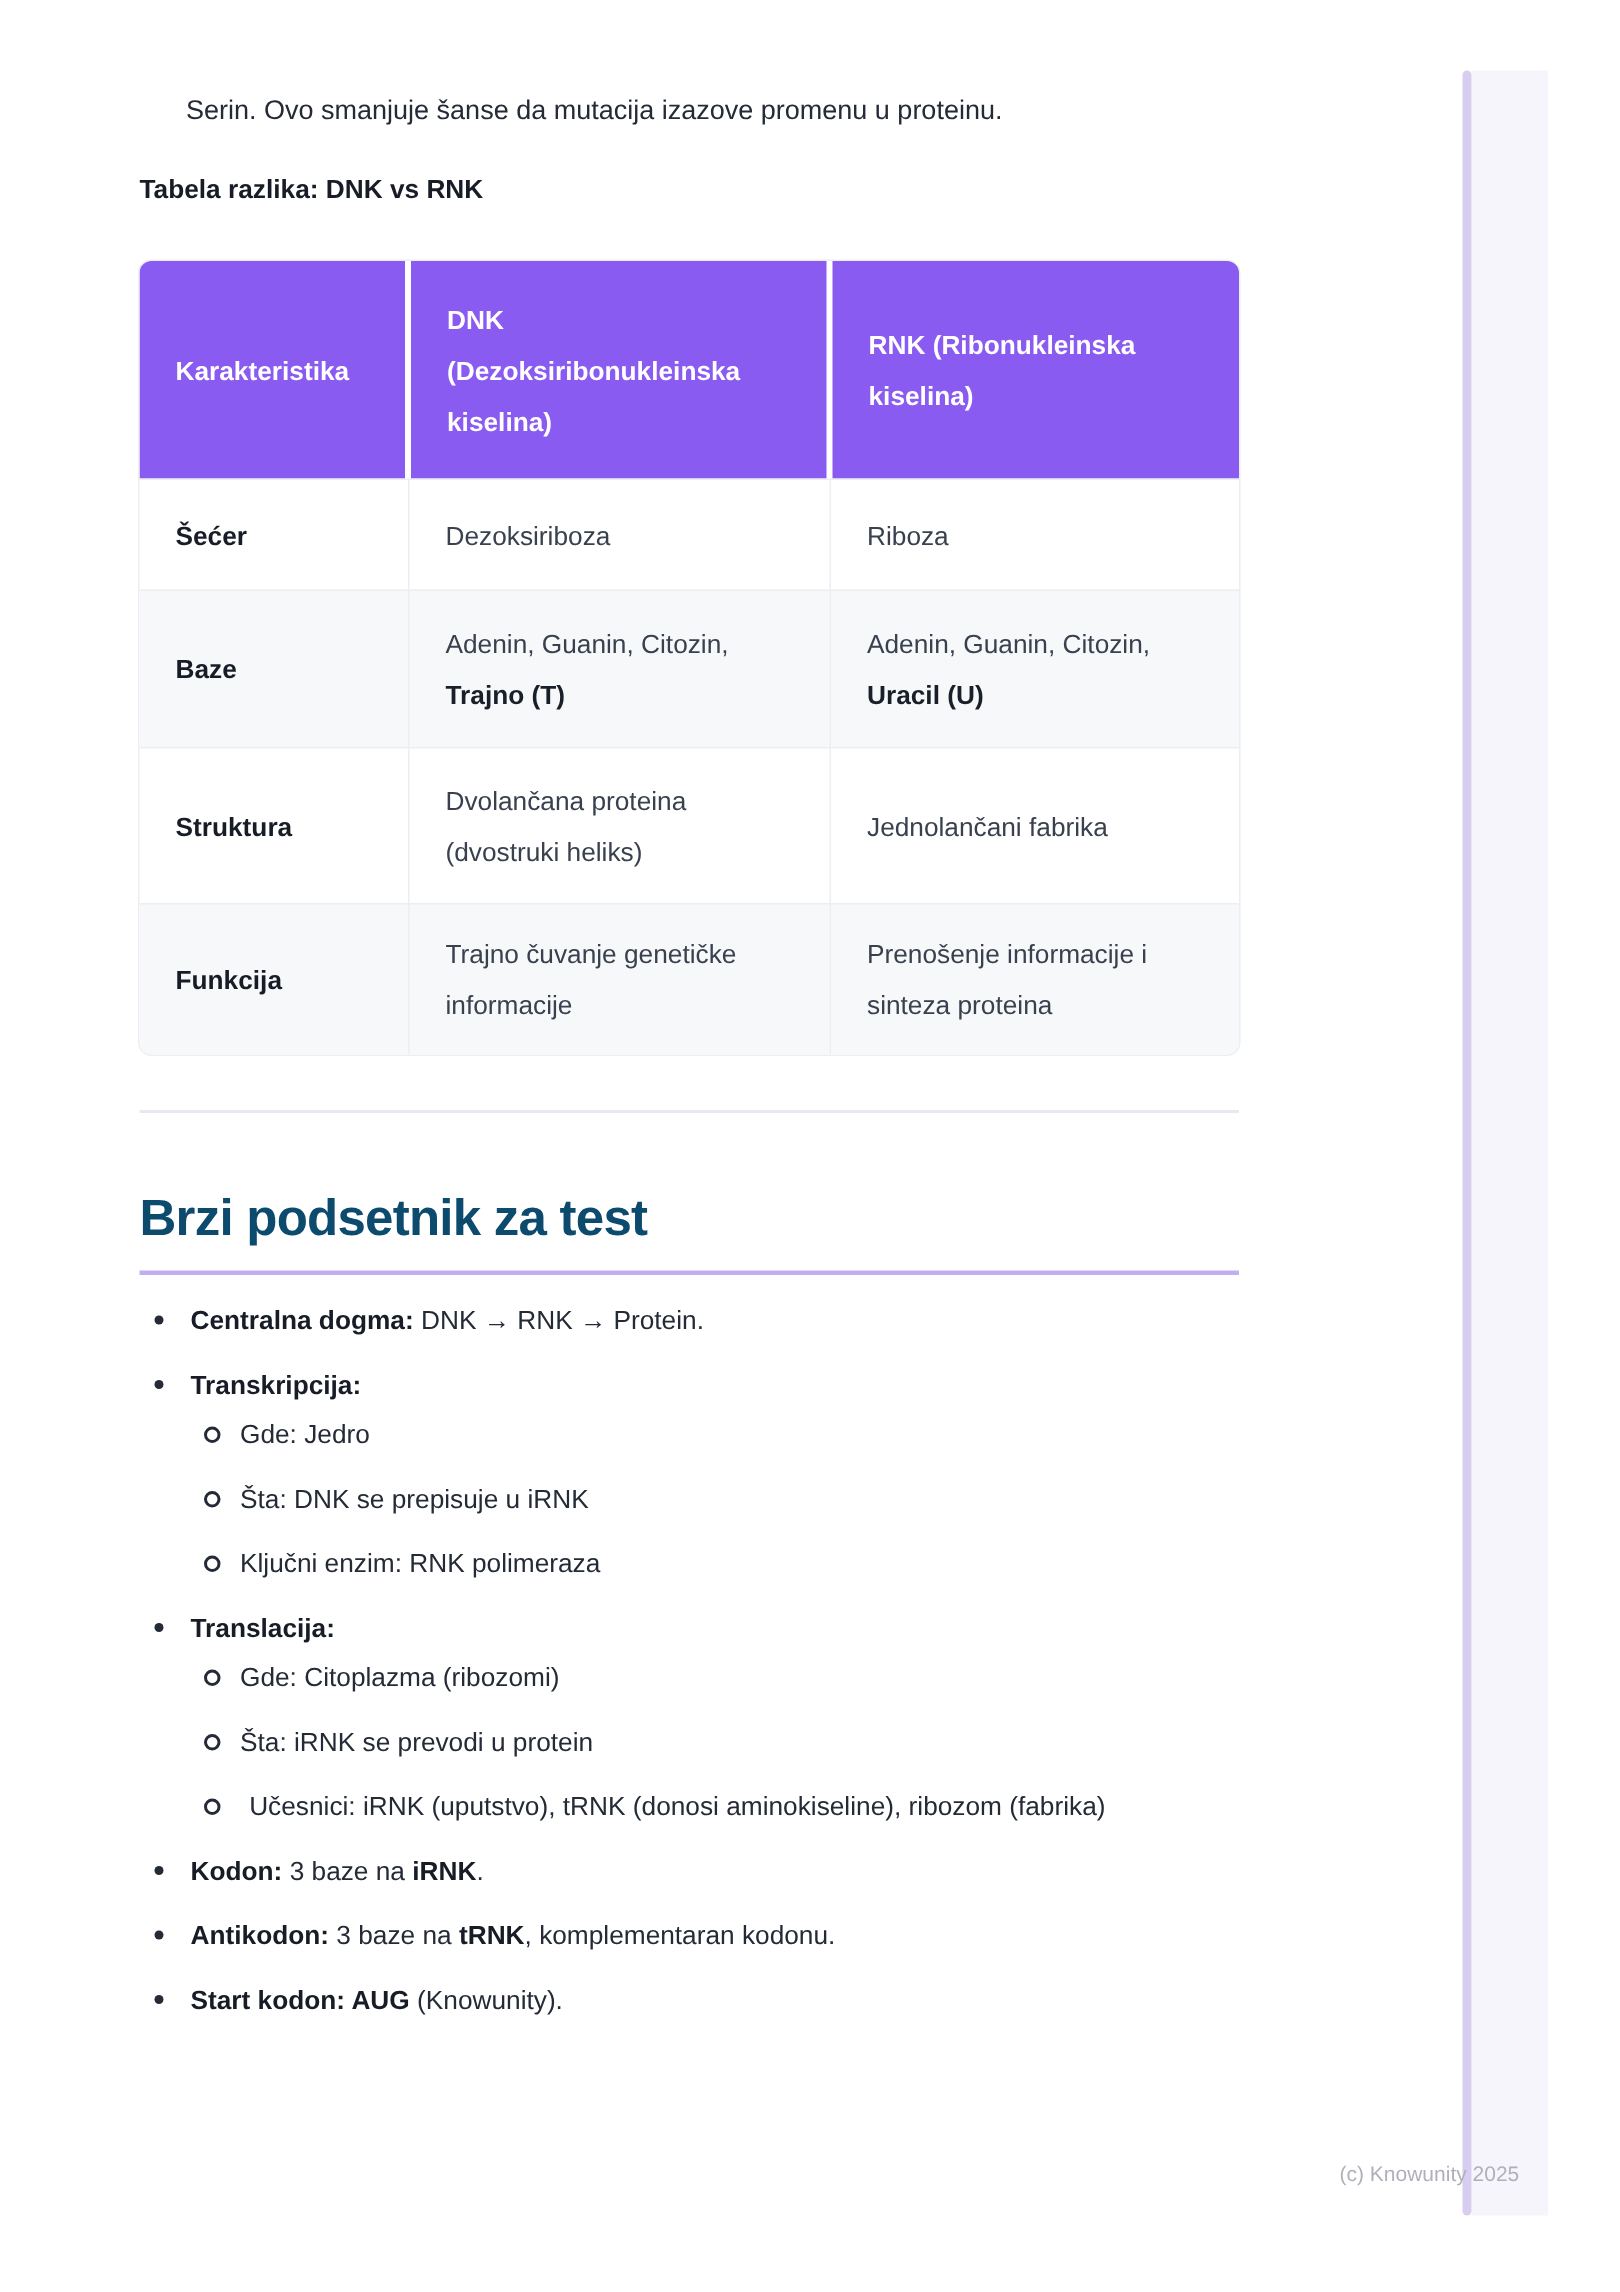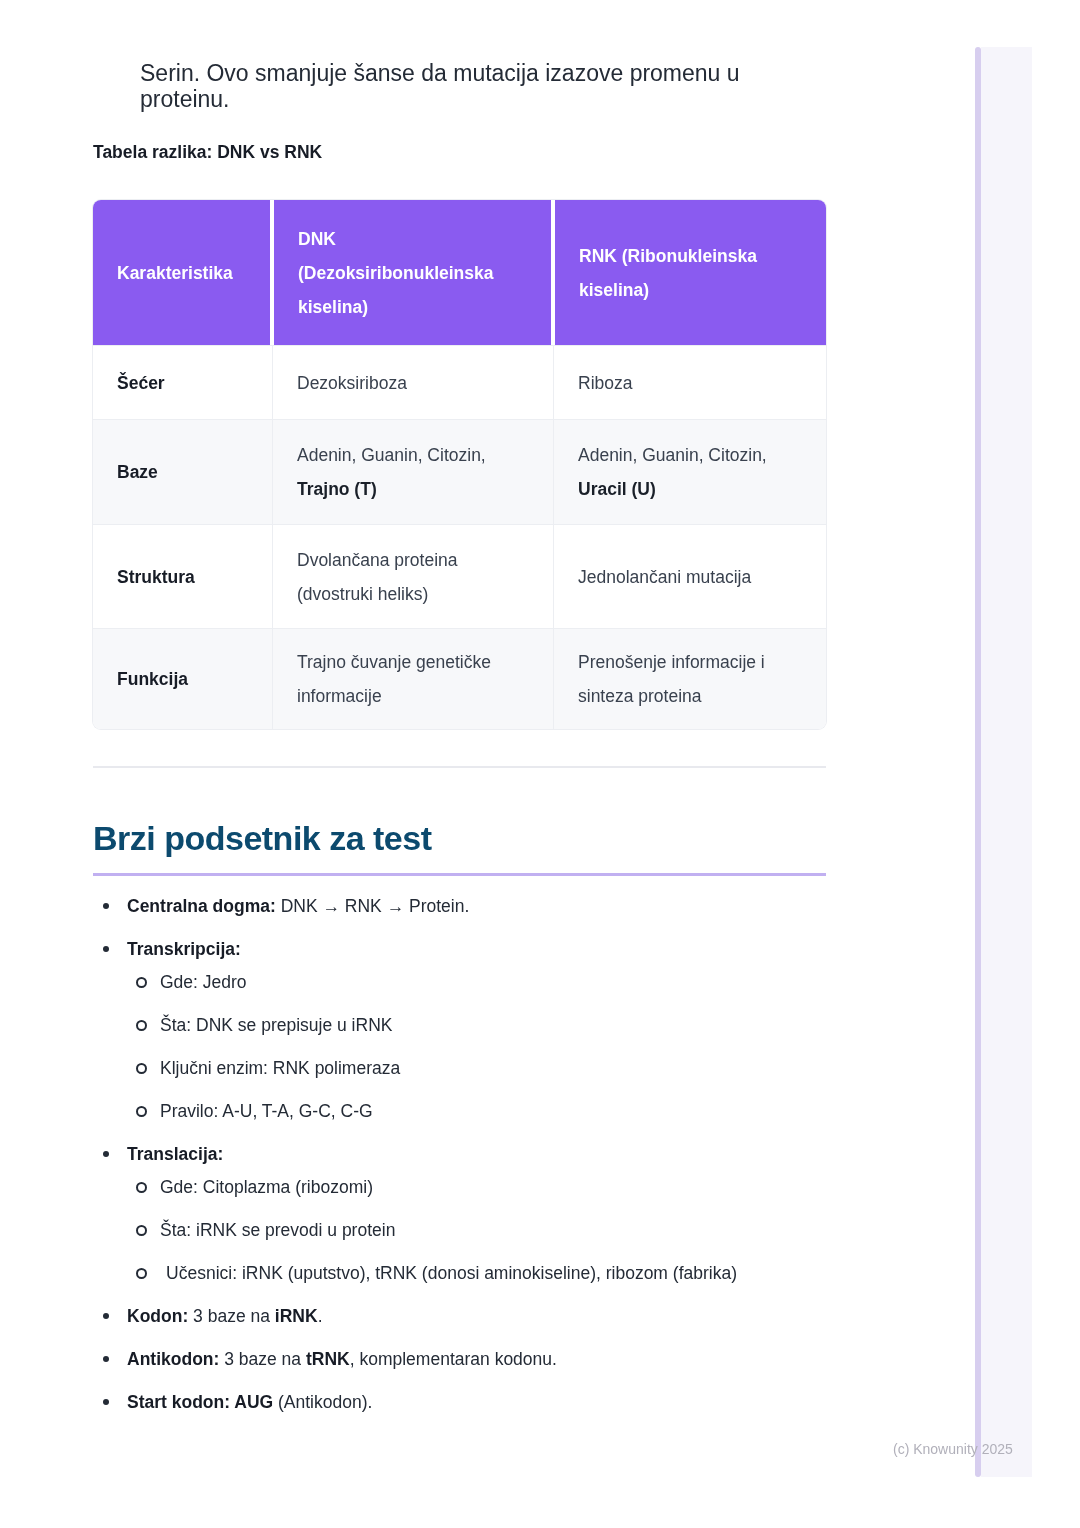--- a/index.html
+++ b/index.html
@@ -8,22 +8,22 @@
     width: 1080px; height: 1528px;
     background: #ffffff;
     font-family: "Liberation Sans", sans-serif;
     color: #242b36;
     position: relative;
     overflow: hidden;
   }
   .content { position: absolute; left: 93px; top: 0; width: 733px; }
 
   .intro {
-    margin: 16px; padding-top: 44px; padding-left: 31px;
-    font-size: 23px; line-height: 26px; color: #242b36;
+    margin: 0; padding-top: 60px; padding-left: 31px;
+    font-size: 18px; line-height: 26px; color: #242b36;
   }
   .table-title {
     margin: 27px 0 0 0;
     font-size: 17.5px; line-height: 26px; font-weight: 700; color: #171c26;
   }
 
   
   .dtable { margin-top: 35px; border-radius: 8px; overflow: hidden;
             box-shadow: 0 0 0 1px #eceef2; }
   .t-head {
@@ -145,21 +145,21 @@
       </div>
     </div>
 
     <div class="t-row h104">
       <div class="cell label">Struktura</div>
       <div class="cell">
         <span class="cline">Dvolančana proteina (dvostruki heliks)</span>
         <span class="cline bold"></span>
       </div>
       <div class="cell">
-        <span class="cline">Jednolančani mutacija</span>
+        <span class="cline">Jednolančani fabrika</span>
         <span class="cline bold"></span>
       </div>
     </div>
 
     <div class="t-row h101 alt">
       <div class="cell label">Funkcija</div>
       <div class="cell">
         <span class="cline">Trajno čuvanje genetičke informacije</span>
         <span class="cline bold"></span>
       </div>
@@ -180,21 +180,20 @@
     <li>
       <span class="b">Centralna dogma:</span><span> DNK → RNK → Protein.</span>
     </li>
 
     <li>
       <span class="b">Transkripcija:</span>
       <ul class="sublist">
         <li>Gde: Jedro</li>
         <li>Šta: DNK se prepisuje u iRNK</li>
         <li>Ključni enzim: RNK polimeraza</li>
-        <li>Pravilo: A-U, T-A, G-C, C-G</li>
       </ul>
     </li>
 
     <li>
       <span class="b">Translacija:</span>
       <ul class="sublist">
         <li>Gde: Citoplazma (ribozomi)</li>
         <li>Šta: iRNK se prevodi u protein</li>
         <li class="wrap">Učesnici: iRNK (uputstvo), tRNK (donosi aminokiseline), ribozom (fabrika)</li>
       </ul>
@@ -202,21 +201,21 @@
 
     <li>
       <span class="b">Kodon:</span><span> 3 baze na </span><span class="b">iRNK</span><span>.</span>
     </li>
 
     <li>
       <span class="b">Antikodon:</span><span> 3 baze na </span><span class="b">tRNK</span><span>, komplementaran kodonu.</span>
     </li>
 
     <li>
-      <span class="b">Start kodon: AUG</span><span> (Antikodon).</span>
+      <span class="b">Start kodon: AUG</span><span> (Knowunity).</span>
     </li>
 
   </ul>
 </div>
 
 <div class="edge-panel"></div>
 <div class="edge-bar"></div>
 <div class="watermark">(c) Knowunity 2025</div>
 
 </body></html>

